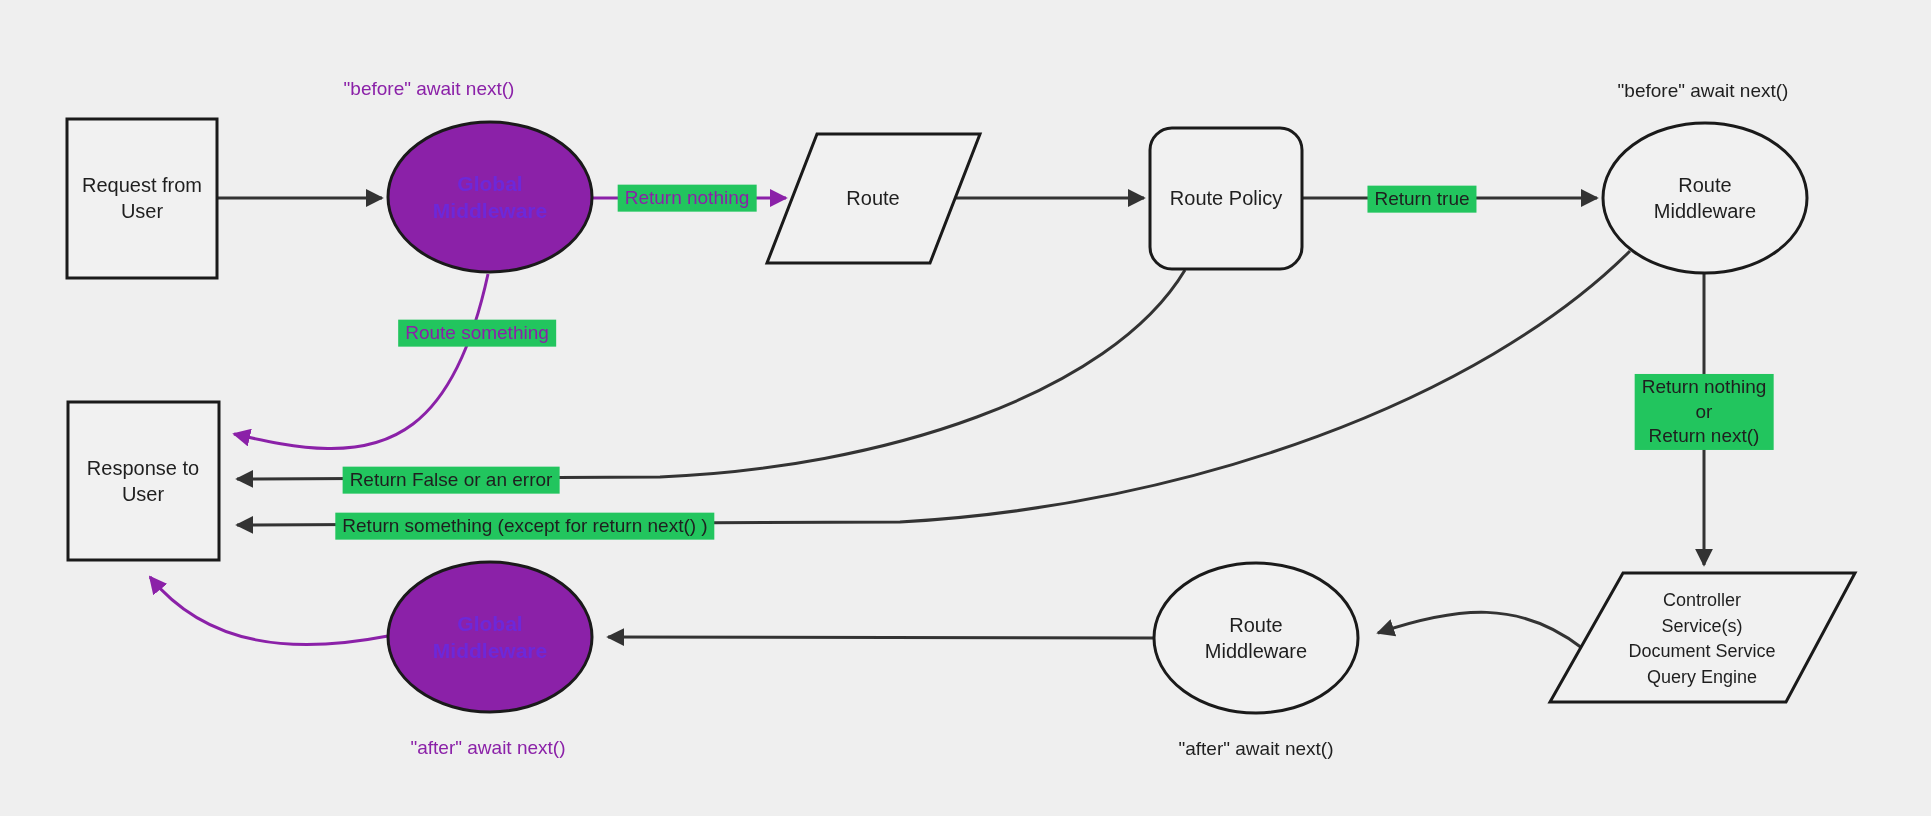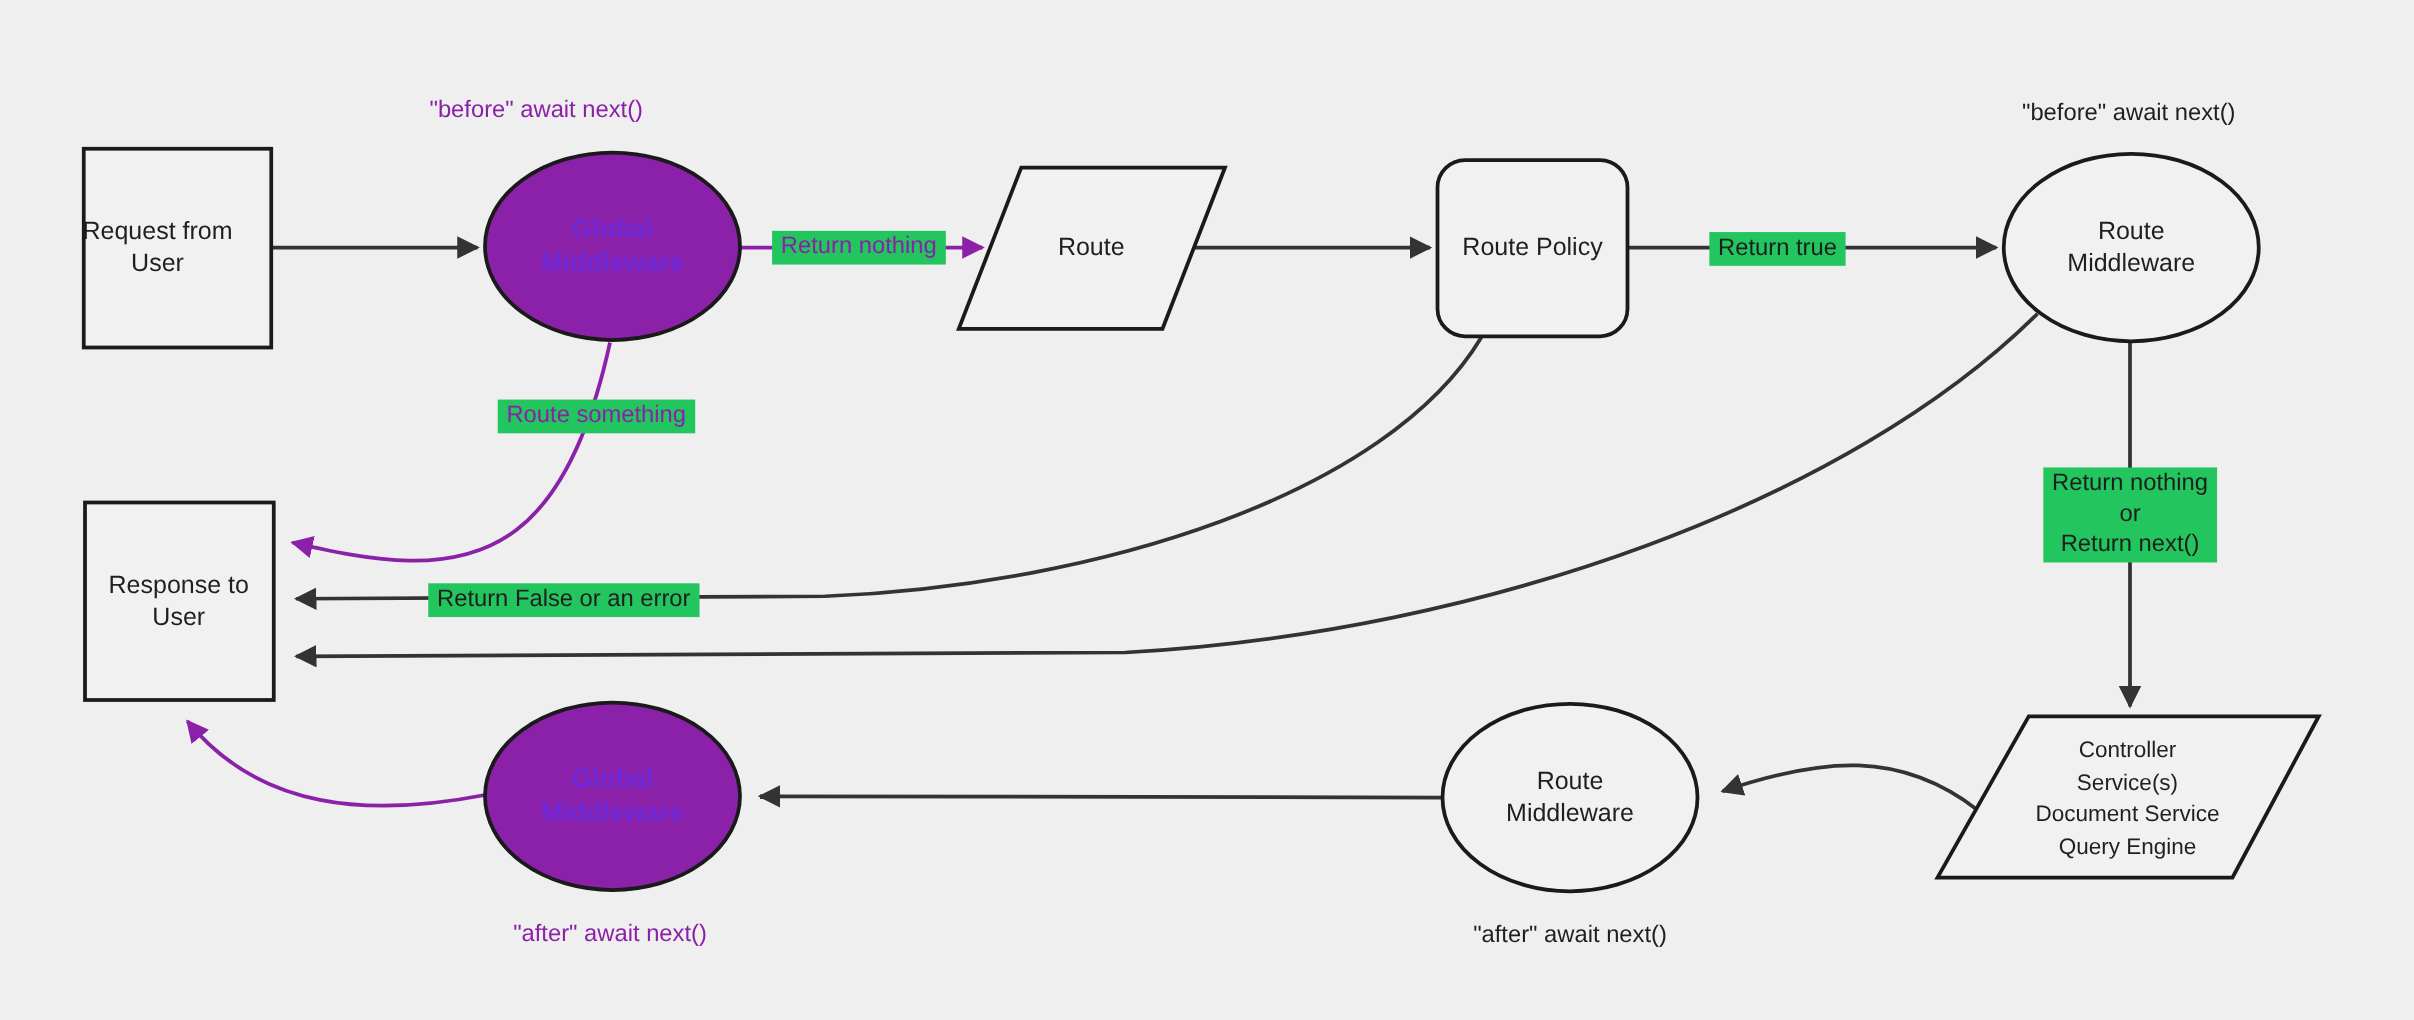--- a/index.html
+++ b/index.html
@@ -77,21 +77,21 @@
 
     <polygon points="1623,573 1855,573 1786,702 1550,702" fill="#f1f1f1" stroke="#1a1a1a" stroke-width="3"></polygon>
 
     <ellipse cx="1256" cy="638" rx="102" ry="75" fill="#f1f1f1" stroke="#1a1a1a" stroke-width="3"></ellipse>
 
     <ellipse cx="490" cy="637" rx="102" ry="75" fill="#8b21a8" stroke="#1a1a1a" stroke-width="3"></ellipse>
 
     <rect x="68" y="402" width="151" height="158" fill="#f1f1f1" stroke="#1a1a1a" stroke-width="3"></rect>
   </svg>
 
-  <div class="lbl node-lbl" style="left:126px;top:198px;">Request from
+  <div class="lbl node-lbl" style="left:142px;top:198px;">Request from
 User</div>
 
   <div class="lbl node-lbl bold-white" style="left:490px;top:197px;">Global
 Middleware</div>
 
   <div class="lbl node-lbl" style="left:873px;top:198px;">Route</div>
 
   <div class="lbl node-lbl" style="left:1226px;top:198px;">Route Policy</div>
 
   <div class="lbl node-lbl" style="left:1705px;top:198px;">Route
@@ -124,14 +124,15 @@
 Return next()</div>
 
   <div class="lbl edge-lbl" style="left:1256px;top:749px;">"after" await next()</div>
 
   <div class="lbl edge-lbl purple" style="left:488px;top:748px;">"after" await next()</div>
 
   <div class="lbl edge-lbl purple masked" style="left:477px;top:333px;">Route something</div>
 
   <div class="lbl edge-lbl masked" style="left:451px;top:480px;">Return False or an error</div>
 
+  <div class="lbl edge-lbl masked" style="left:525px;top:526px;">Return something (except for return next() )</div>
 
 </div>
 
 </body></html>

